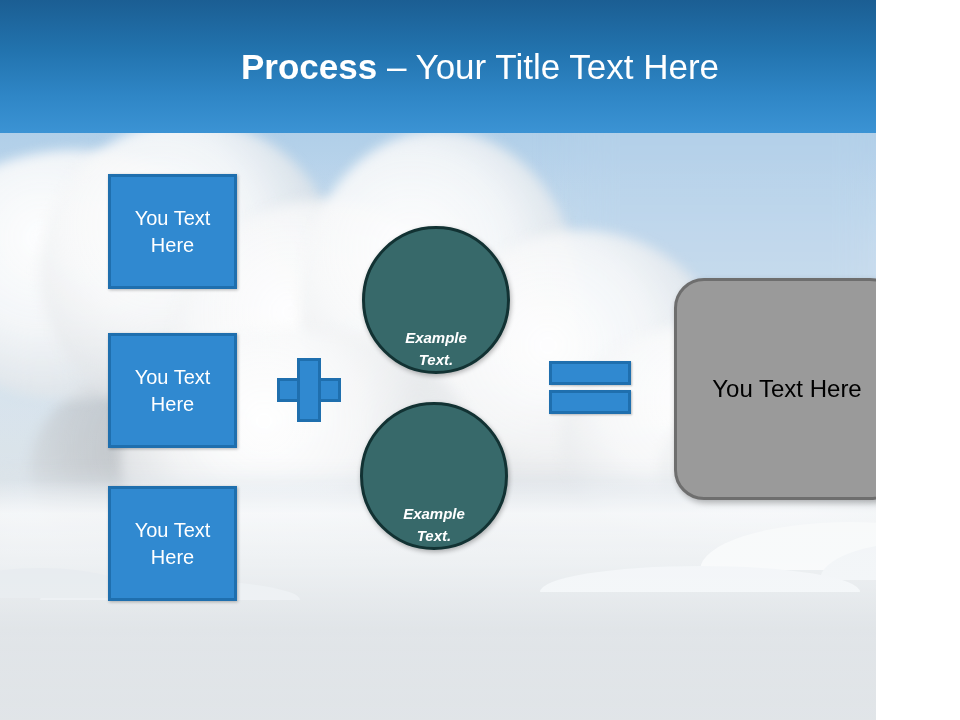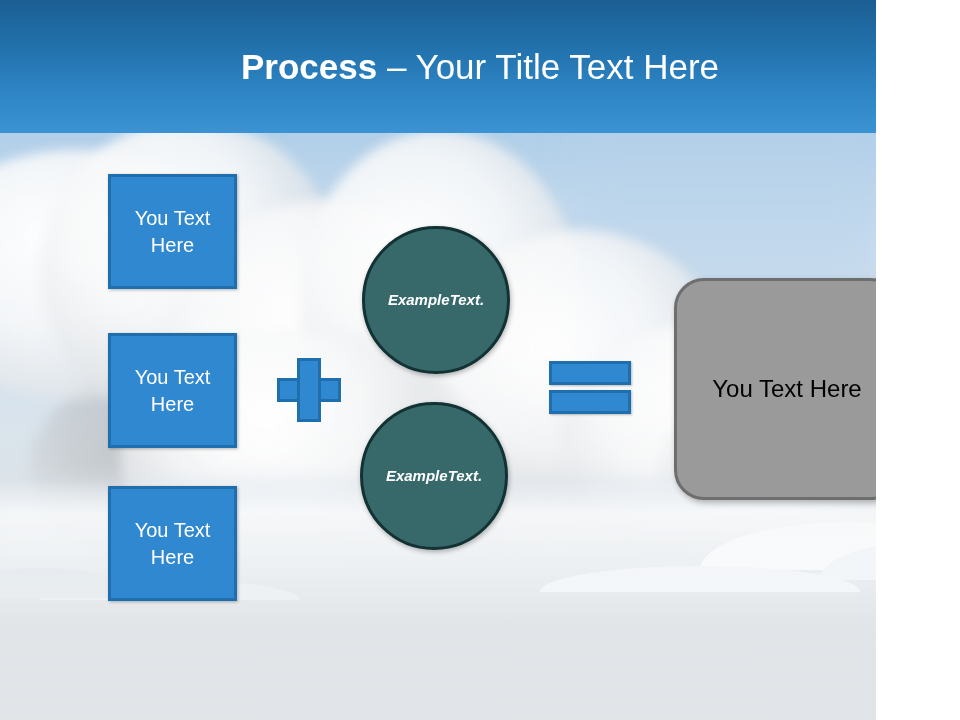--- a/index.html
+++ b/index.html
@@ -185,23 +185,23 @@
 
   
   .circle {
     position: absolute;
     width: 148px; height: 148px;
     border-radius: 50%;
     background: #37696a;
     border: 3px solid #123233;
     box-sizing: border-box;
     display: flex;
-    flex-direction: row;
+    flex-direction: column;
     align-items: center;
-    justify-content: center;
+    justify-content: flex-end;
     color: #ffffff;
     font-size: 15px;
     line-height: 22px;
     font-weight: bold;
     font-style: italic;
     text-align: center;
     box-shadow: 1px 2px 5px rgba(0,0,0,0.3);
   }
   .c1 { left: 362px; top: 226px; }
   .c2 { left: 360px; top: 402px; }

